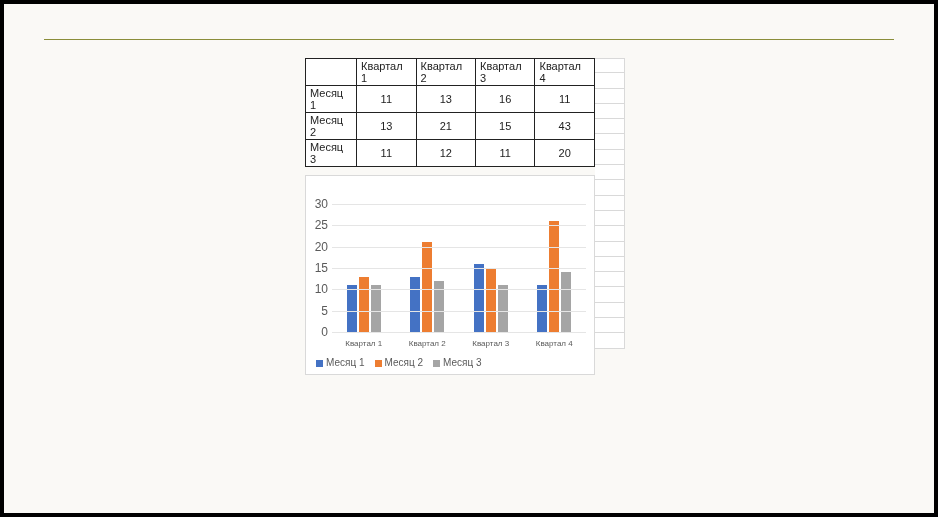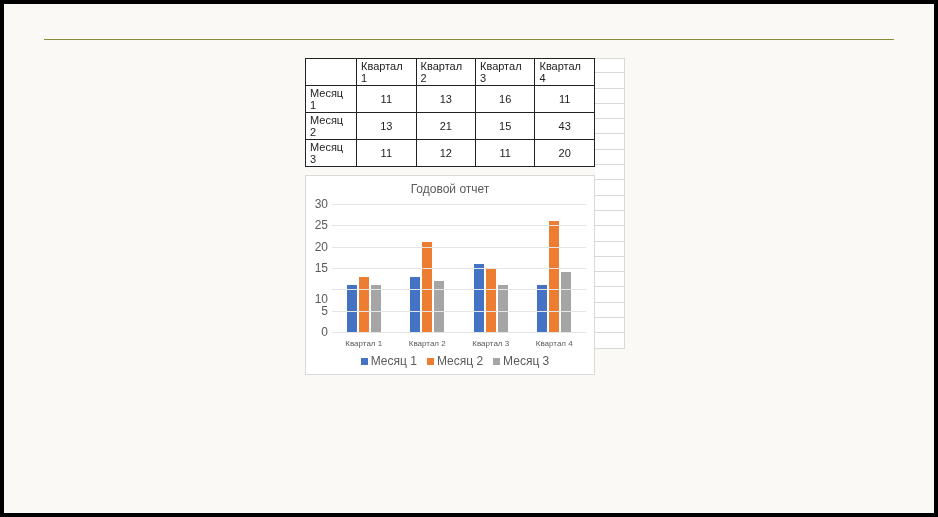--- a/index.html
+++ b/index.html
@@ -135,22 +135,22 @@
       display: flex;
     }
     .x-labels span {
       flex: 1;
       text-align: center;
       font-size: 8px;
     }
     .legend {
       position: absolute;
       left: 0; right: 0; bottom: 6px;
-      text-align: center;
-      font-size: 12px;
+      text-align: left;
+      font-size: 10px;
       color: #5a5a5a;
     }
     .legend .sw {
       display: inline-block;
       width: 7px; height: 7px;
       margin: 0 3px 0 10px;
       vertical-align: middle;
     }
     .legend .sw.s0 { background: #4472c4; }
     .legend .sw.s1 { background: #ed7d31; }
@@ -214,21 +214,20 @@
           <div></div>
           <div></div>
           <div></div>
           <div></div>
           <div></div>
           <div></div>
           <div></div>
         </div>
 
       <div class="chart">
-        <div class="chart-title">Годовой отчет</div>
         <div class="plot" id="plot">
           <div class="groups" id="groups">
               <div class="group">
                 <div class="bar s0" style="height: 36.6667%;"></div>
                 <div class="bar s1" style="height: 43.3333%;"></div>
                 <div class="bar s2" style="height: 36.6667%;"></div>
               </div>
               <div class="group">
                 <div class="bar s0" style="height: 43.3333%;"></div>
                 <div class="bar s1" style="height: 70%;"></div>
@@ -243,21 +242,21 @@
                 <div class="bar s0" style="height: 36.6667%;"></div>
                 <div class="bar s1" style="height: 86.6667%;"></div>
                 <div class="bar s2" style="height: 46.6667%;"></div>
               </div>
             </div>
         <div class="grid-line" style="top: 100%;"></div>
             <div class="y-tick" style="top: 100%;">0</div>
             <div class="grid-line" style="top: 83.3333%;"></div>
             <div class="y-tick" style="top: 83.3333%;">5</div>
             <div class="grid-line" style="top: 66.6667%;"></div>
-            <div class="y-tick" style="top: 66.6667%; margin-top: 10px;">10</div>
+            <div class="y-tick" style="top: 66.6667%;">10</div>
             <div class="grid-line" style="top: 50%;"></div>
             <div class="y-tick" style="top: 50%;">15</div>
             <div class="grid-line" style="top: 33.3333%;"></div>
             <div class="y-tick" style="top: 33.3333%;">20</div>
             <div class="grid-line" style="top: 16.6667%;"></div>
             <div class="y-tick" style="top: 16.6667%;">25</div>
             <div class="grid-line" style="top: 0%;"></div>
             <div class="y-tick" style="top: 0%;">30</div>
           </div>
         <div class="x-labels" id="xlabels">

